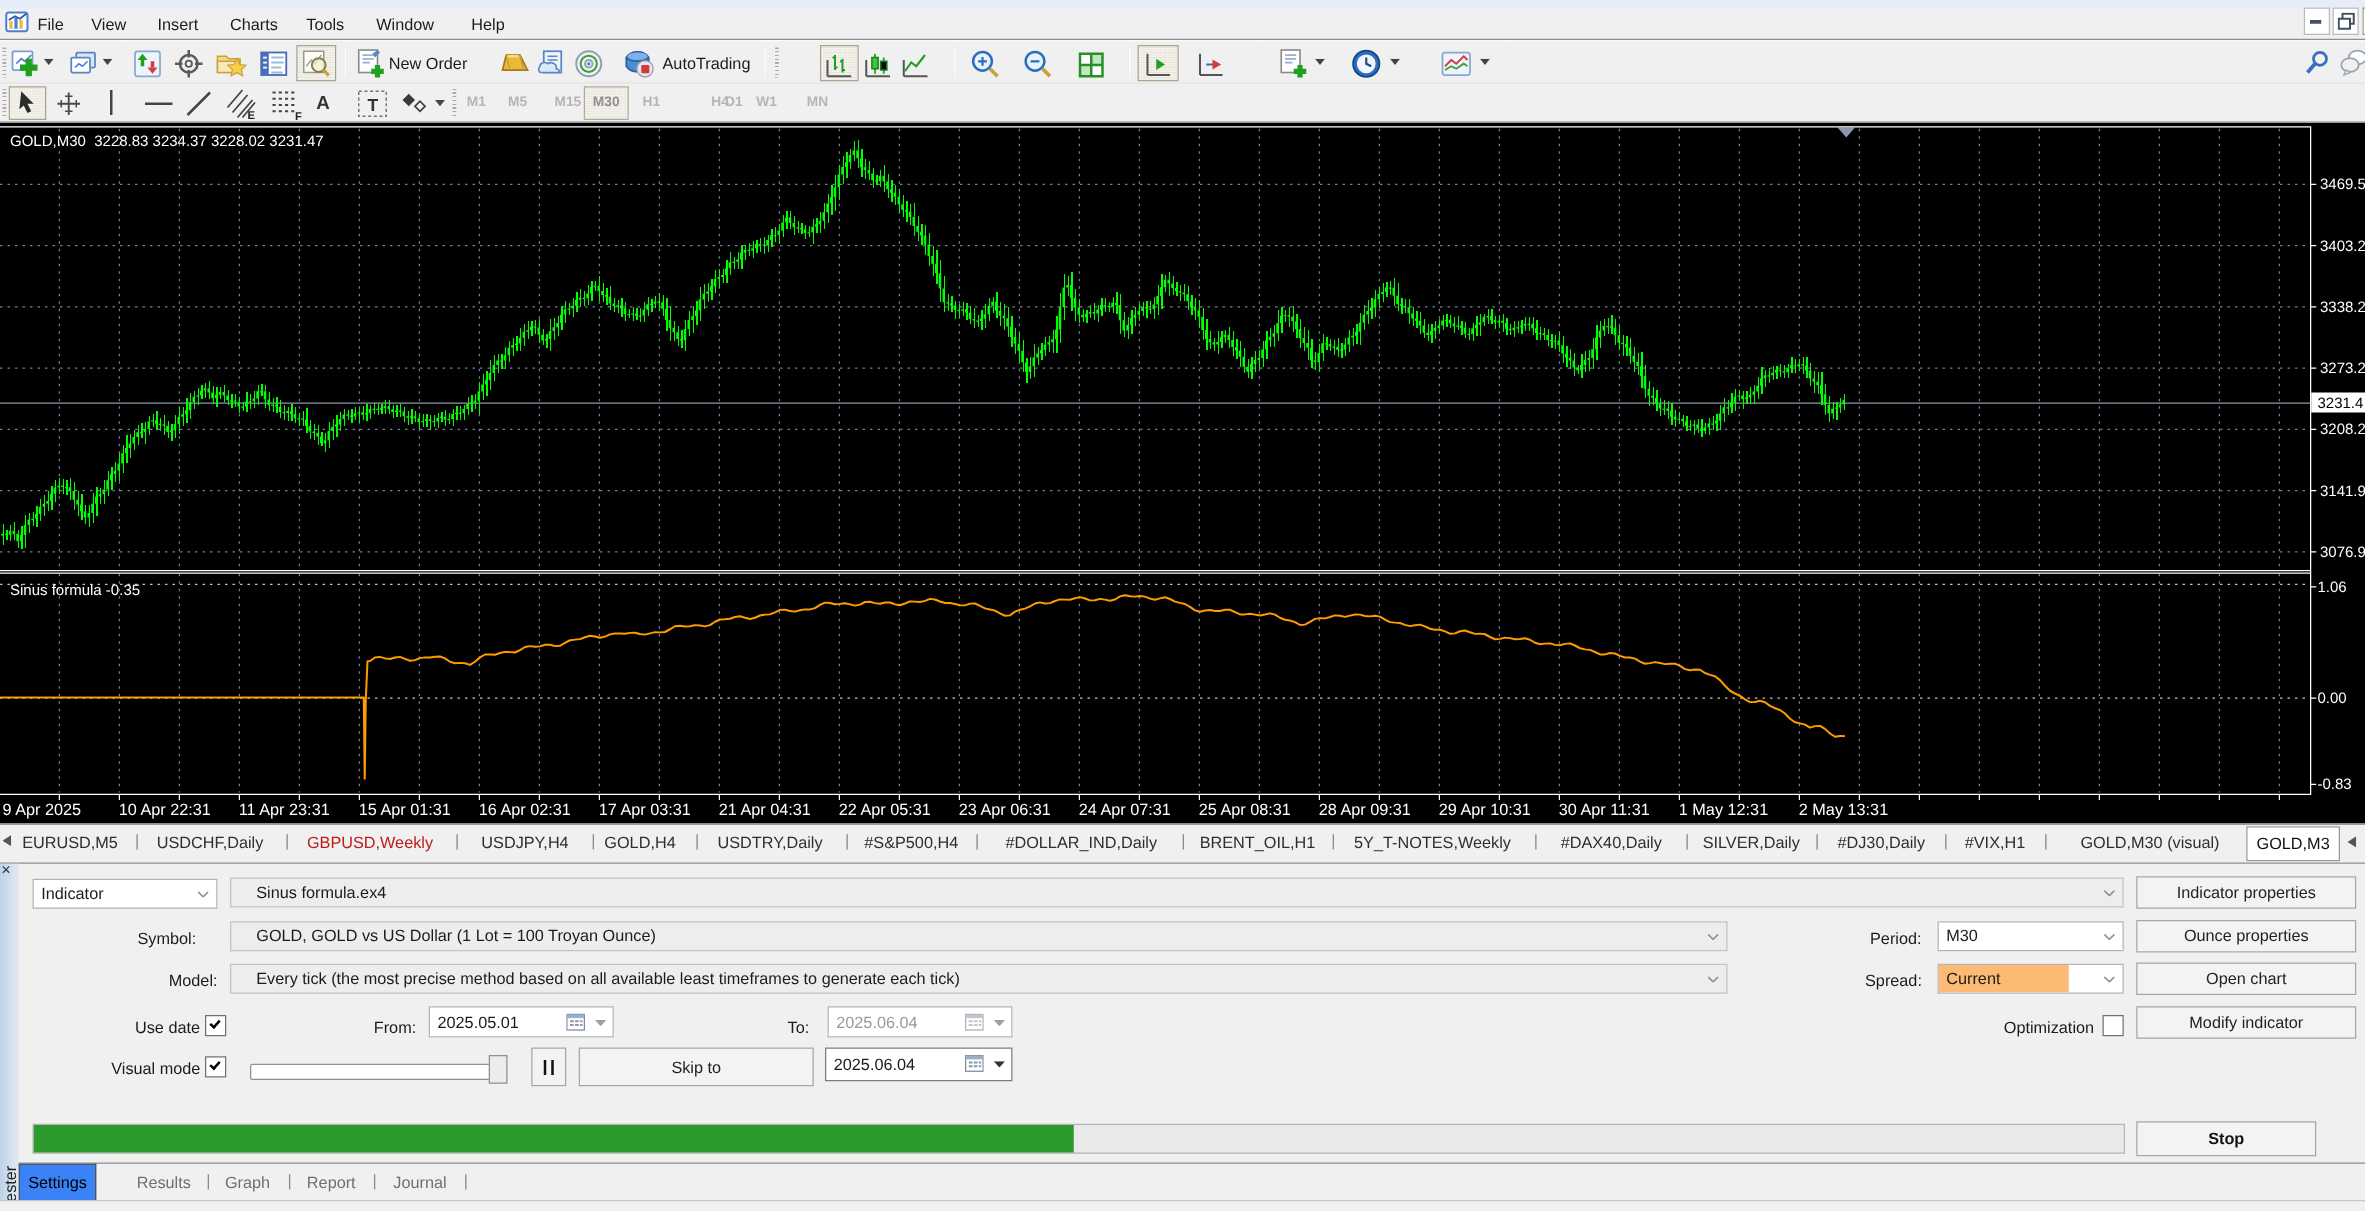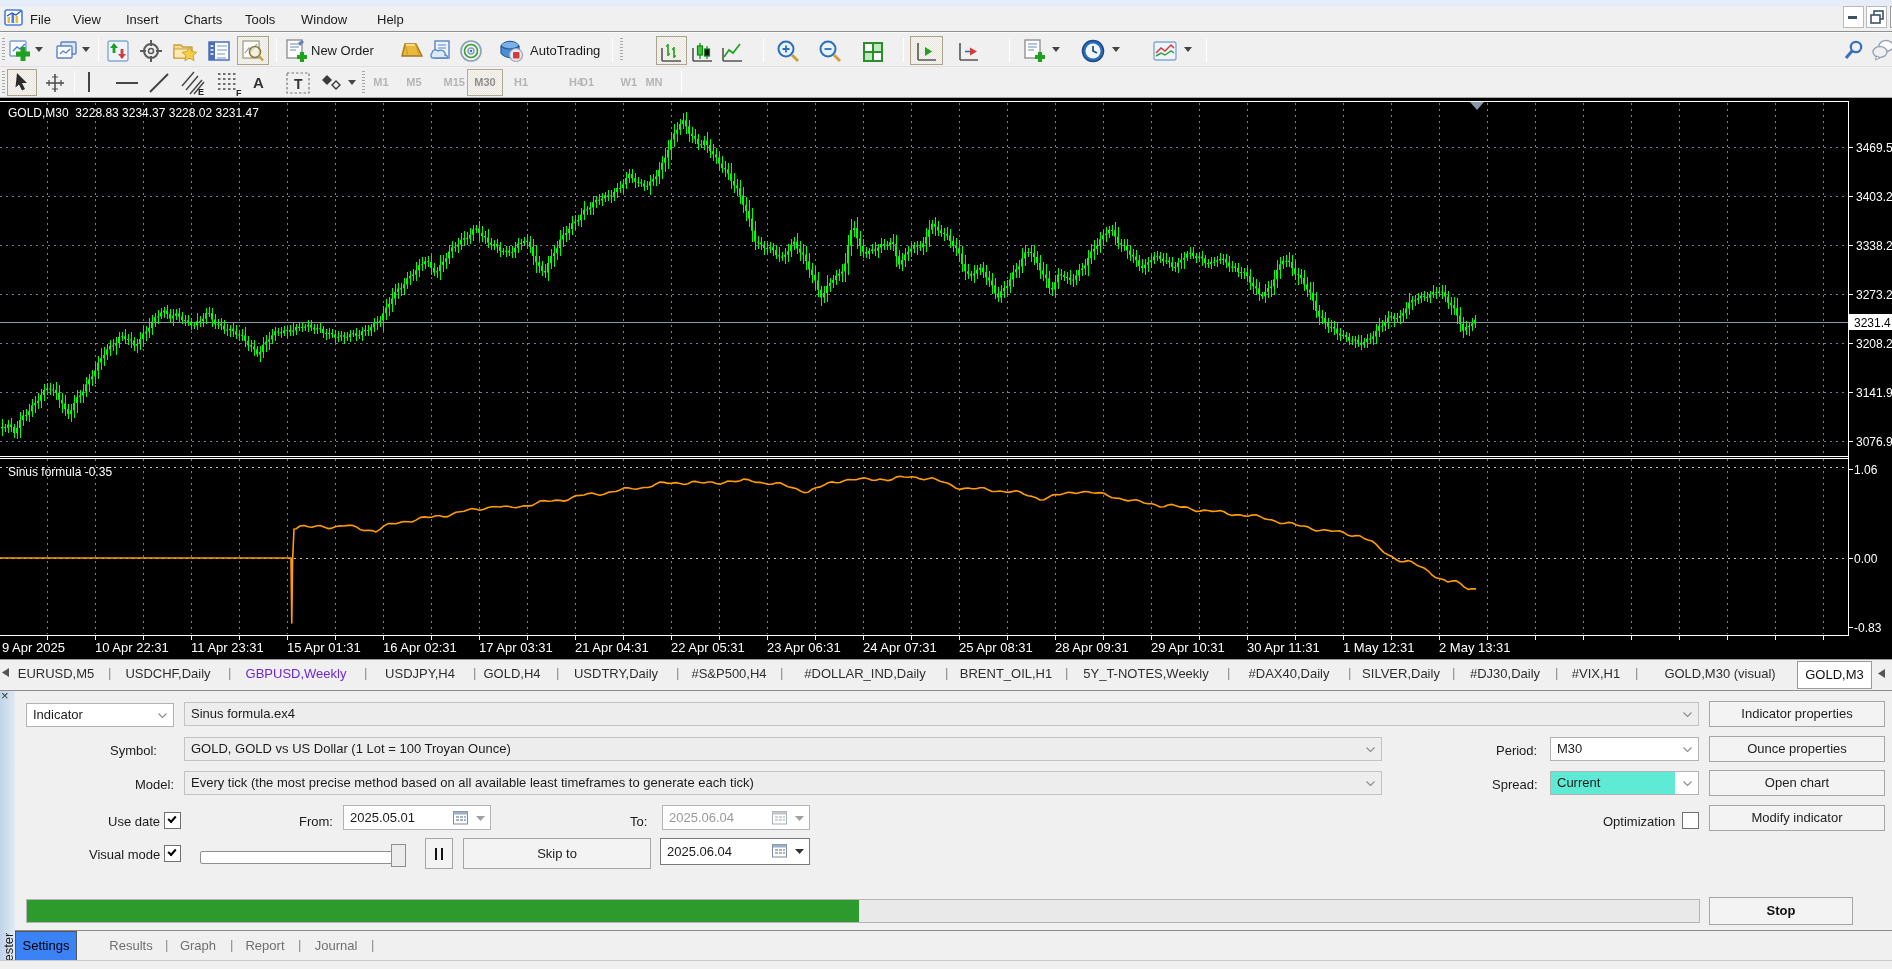--- a/index.html
+++ b/index.html
@@ -1,19 +1,19 @@
 <!DOCTYPE html>
 <html><head><meta charset="utf-8"><style>
 
 *{box-sizing:border-box;margin:0;padding:0}
 html,body{width:1892px;height:969px;overflow:hidden;background:#f0f0f0}
 body{font-family:"Liberation Sans",sans-serif;position:relative}
 .ab{position:absolute}
 .t13{font-size:13px;color:#1b1b1b;white-space:nowrap}
-.inp{background:#ededed;border:1px solid #c3c3c3;font-size:13px;color:#1b1b1b;white-space:nowrap;overflow:hidden;padding-left:6px}
+.inp{background:#ededed;border:1px solid #c3c3c3;font-size:13px;color:#1b1b1b;white-space:nowrap;overflow:hidden;padding-left:20px}
 .winp{background:#fff;border:1px solid #b3b3b3;font-size:13px;color:#1b1b1b;white-space:nowrap;overflow:hidden;padding-left:6px}
 .btn{background:#f3f3f3;border:1px solid #a6a6a6;font-size:13px;color:#222;text-align:center}
 .sep2{width:1px;background:#c8c8c8;border-right:1px solid #fff}
 .cb{width:17px;height:17px;background:#fff;border:1px solid #707070}
 .chk{position:absolute;left:3px;top:3px;width:8px;height:5px;border-left:2px solid #000;border-bottom:2px solid #000;transform:rotate(-48deg)}
 .chev{position:absolute;right:6px;top:9px;width:9px;height:5px}
 .pipe{color:#8a8a8a;font-size:13px}
 
 </style></head><body>
 <div class="ab" style="left:0;top:0;width:1892px;height:34px;background:#f0f0f0"></div>
@@ -245,21 +245,21 @@
   </svg>
 <div class="ab" style="left:362px;top:71px;height:22px;width:3px;background:repeating-linear-gradient(#aaa 0 1px,#f0f0f0 1px 3px)"></div>
 <div class="ab" style="left:366px;top:69px;width:30px;height:27px;line-height:27px;text-align:center;font-size:11px;font-weight:bold;color:#b5b5b5">M1</div>
 <div class="ab" style="left:399px;top:69px;width:30px;height:27px;line-height:27px;text-align:center;font-size:11px;font-weight:bold;color:#b5b5b5">M5</div>
 <div class="ab" style="left:431px;top:69px;width:34px;height:27px;line-height:27px;text-align:right;font-size:11px;font-weight:bold;color:#b5b5b5">M15</div>
 <div class="ab" style="left:467px;top:69px;width:36px;height:27px;background:repeating-conic-gradient(#f8f7f3 0% 25%,#e7e5db 0% 50%) 0 0/2px 2px;border:1px solid #b0ab97"></div>
 <div class="ab" style="left:467px;top:69px;width:36px;height:27px;line-height:27px;text-align:center;font-size:11px;font-weight:bold;color:#8f8f8f">M30</div>
 <div class="ab" style="left:506px;top:69px;width:30px;height:27px;line-height:27px;text-align:center;font-size:11px;font-weight:bold;color:#b5b5b5">H1</div>
 <div class="ab" style="left:561px;top:69px;width:30px;height:27px;line-height:27px;text-align:center;font-size:11px;font-weight:bold;color:#b5b5b5">H4</div>
 <div class="ab" style="left:572px;top:69px;width:30px;height:27px;line-height:27px;text-align:center;font-size:11px;font-weight:bold;color:#b5b5b5">D1</div>
-<div class="ab" style="left:605px;top:69px;width:32px;height:27px;line-height:27px;text-align:right;font-size:11px;font-weight:bold;color:#b5b5b5">W1</div>
+<div class="ab" style="left:605px;top:69px;width:32px;height:27px;line-height:27px;text-align:left;font-size:11px;font-weight:bold;color:#b5b5b5">W1</div>
 <div class="ab" style="left:639px;top:69px;width:30px;height:27px;line-height:27px;text-align:center;font-size:11px;font-weight:bold;color:#b5b5b5">MN</div>
 <div class="ab sep2" style="left:681px;top:71px;height:22px"></div>
 <svg class="ab" style="left:0;top:98px" width="1892" height="561">
 <rect x="0" y="0" width="1892" height="561" fill="#000"></rect>
 <path d="M47.5 5V358M47.5 361V536M95.5 5V358M95.5 361V536M143.5 5V358M143.5 361V536M191.5 5V358M191.5 361V536M239.5 5V358M239.5 361V536M287.5 5V358M287.5 361V536M335.5 5V358M335.5 361V536M383.5 5V358M383.5 361V536M431.5 5V358M431.5 361V536M479.5 5V358M479.5 361V536M527.5 5V358M527.5 361V536M575.5 5V358M575.5 361V536M623.5 5V358M623.5 361V536M671.5 5V358M671.5 361V536M719.5 5V358M719.5 361V536M767.5 5V358M767.5 361V536M815.5 5V358M815.5 361V536M863.5 5V358M863.5 361V536M911.5 5V358M911.5 361V536M959.5 5V358M959.5 361V536M1007.5 5V358M1007.5 361V536M1055.5 5V358M1055.5 361V536M1103.5 5V358M1103.5 361V536M1151.5 5V358M1151.5 361V536M1199.5 5V358M1199.5 361V536M1247.5 5V358M1247.5 361V536M1295.5 5V358M1295.5 361V536M1343.5 5V358M1343.5 361V536M1391.5 5V358M1391.5 361V536M1439.5 5V358M1439.5 361V536M1487.5 5V358M1487.5 361V536M1535.5 5V358M1535.5 361V536M1583.5 5V358M1583.5 361V536M1631.5 5V358M1631.5 361V536M1679.5 5V358M1679.5 361V536M1727.5 5V358M1727.5 361V536M1775.5 5V358M1775.5 361V536M1823.5 5V358M1823.5 361V536" stroke="#6e7f91" stroke-width="1" stroke-dasharray="2,4" fill="none"></path>
 <path d="M0 49.5H1848M0 98.5H1848M0 147.5H1848M0 196.5H1848M0 245.5H1848M0 294.5H1848M0 343.5H1848" stroke="#6e7f91" stroke-width="1" stroke-dasharray="2,4" fill="none"></path>
 <path d="M0 369.5H1848M0 460.5H1848" stroke="#c8c88e" stroke-width="1" stroke-dasharray="2,4" fill="none"></path>
 <line x1="0" y1="224.5" x2="1848" y2="224.5" stroke="#8898a8" stroke-width="1"></line>
 <path d="M2.5 321.3V338.1M5.5 325.7V334.1M8.5 321.7V335M11.5 319.8V333.9M14.5 326.2V340M17.5 322.5V341.3M20.5 314.3V340M23.5 312.3V328.1M26.5 311.3V323M29.5 306.4V323.6M32.5 301.3V319M35.5 298.2V315.1M38.5 295.1V310.5M41.5 290.6V310.3M44.5 285.8V303.2M47.5 284.7V297.2M50.5 285.3V297.1M53.5 286.1V297.6M56.5 284.4V302.2M59.5 287.4V310.3M62.5 294.5V314.5M65.5 297.1V317.6M68.5 305.9V321.3M71.5 305.7V323.8M74.5 296.7V320M77.5 291.7V315.1M80.5 292.1V305.4M83.5 286.2V305.2M86.5 278.6V299M89.5 275.5V293.9M92.5 271.5V287.5M95.5 264.7V286.4M98.5 257.7V280.7M101.5 249.9V272M104.5 248.9V268M107.5 246V261.9M110.5 242.1V258.2M113.5 240.6V252.7M116.5 239.3V256.9M119.5 234.4V250M122.5 233.5V243.2M125.5 231V246.1M128.5 236V246.7M131.5 234.3V249.8M134.5 238.5V252.6M137.5 240.9V254.6M140.5 233.7V252M143.5 227.9V248.8M146.5 227.7V242.5M149.5 220.1V240.2M152.5 216.5V237.3M155.5 214.5V229M158.5 212.2V225.8M161.5 209.7V221.4M164.5 208.7V220.4M167.5 206.7V221.2M170.5 211V225.1M173.5 211.4V227.9M176.5 211.3V221.5M179.5 210.2V223.7M182.5 213.6V226.2M185.5 217.3V228.2M188.5 216.8V227.5M191.5 219.5V232.4M194.5 223.9V231.1M197.5 215.4V231.9M200.5 217.5V229.3M203.5 215.1V228.6M206.5 209.6V226.2M209.5 209.2V219.1M212.5 209.8V228.5M215.5 215.5V231M218.5 220.6V231.4M221.5 219.8V232.3M224.5 222V236M227.5 226.2V237.8M230.5 227.3V238.7M233.5 225.4V239.1M236.5 227.4V240.7M239.5 232.3V242.8M242.5 230.9V243M245.5 228.6V248.6M248.5 237.7V253.4M251.5 241.5V253.6M254.5 242V257.6M257.5 247.9V259M260.5 248.3V263.5M263.5 239.3V260M266.5 237.4V253.6M269.5 233.7V251.8M272.5 231.3V246.4M275.5 228.9V242.6M278.5 229.9V237.9M281.5 229.2V240.2M284.5 227.9V238.1M287.5 228.4V240.2M290.5 226.5V237.8M293.5 225.1V238.4M296.5 226.2V237.2M299.5 224V233M302.5 224.6V234.3M305.5 225.5V232.8M308.5 222.2V233.5M311.5 221.9V232.8M314.5 226.2V236.4M317.5 225.8V235.7M320.5 225.3V235.4M323.5 227.6V239.8M326.5 230.6V242.3M329.5 229.5V241.4M332.5 230.8V239.7M335.5 232.4V244.9M338.5 233.3V243.6M341.5 233.4V243.2M344.5 233.8V245.6M347.5 233.6V243.2M350.5 232V244.1M353.5 231.9V239.4M356.5 230.1V242.9M359.5 232.1V241.4M362.5 229.2V242.9M365.5 226.5V237.9M368.5 226.8V237.6M371.5 225.9V237.8M374.5 219.5V233.8M377.5 217.9V231.5M380.5 217.5V228.9M383.5 207.5V233.2M386.5 201.1V222.2M389.5 198.9V218.4M392.5 190V213.8M395.5 186.2V207.1M398.5 184.9V200.7M401.5 184.9V197.5M404.5 179.5V197M407.5 174.4V191.2M410.5 172.5V186.6M413.5 170.8V182.6M416.5 164V183M419.5 161.4V179.1M422.5 158.9V173.4M425.5 159V171M428.5 157.7V169M431.5 157.2V176.6M434.5 165V178M437.5 169.2V180.2M440.5 156.9V182.4M443.5 156.6V173.6M446.5 155V171.1M449.5 146.8V165.7M452.5 142.8V160.2M455.5 144.3V153.7M458.5 140.4V155.4M461.5 135.4V151.6M464.5 133.1V147.6M467.5 134.4V146.5M470.5 130.1V146M473.5 126.7V142.9M476.5 126.6V134.5M479.5 122.7V142.6M482.5 128.3V143.9M485.5 132.5V146M488.5 130.7V149.8M491.5 140.1V151.7M494.5 141.9V152M497.5 140.5V155.3M500.5 143.8V158.6M503.5 149.5V156.7M506.5 147.8V158.7M509.5 148.3V158M512.5 148V159.9M515.5 143.8V159.6M518.5 139.5V155M521.5 141.2V151.5M524.5 138.6V148.1M527.5 136.2V151M530.5 137.7V155.1M533.5 140.6V166.7M536.5 146.9V174.5M539.5 158.4V174.9M542.5 162.6V178.4M545.5 166.1V180.1M548.5 157.8V183.1M551.5 150.9V171M554.5 147V168.6M557.5 143V161.8M560.5 131.8V158.4M563.5 128.9V148.9M566.5 128.3V143.9M569.5 125V142.2M572.5 118V136.5M575.5 117.1V132.2M578.5 116.8V128.1M581.5 110V128.5M584.5 103.3V121.6M587.5 107.5V117.2M590.5 103.6V117M593.5 98.2V117.4M596.5 97.9V110.2M599.5 96.1V106.6M602.5 94.9V108.4M605.5 93.7V104.2M608.5 92V103.3M611.5 91.7V105.4M614.5 89.7V103.2M617.5 84.9V99.5M620.5 83.4V95.2M623.5 80.9V96.9M626.5 73.9V91.3M629.5 70.6V85.2M632.5 70.6V85.3M635.5 74.9V90.1M638.5 78.7V88.7M641.5 80.5V89.1M644.5 81.9V93.2M647.5 82.6V91.7M650.5 77.2V97.3M653.5 76.1V88.4M656.5 71.7V88.1M659.5 64.1V85.5M662.5 57.5V80.5M665.5 50.1V74.1M668.5 42V70.7M671.5 33.7V61.9M674.5 26.4V48.9M677.5 23.6V44.1M680.5 21V37.1M683.5 15V31M686.5 13.9V36.1M689.5 21.5V43.7M692.5 28.9V45.4M695.5 30.9V46.2M698.5 36.1V52.4M701.5 42.3V49.7M704.5 37.6V51.7M707.5 34.2V55.2M710.5 41.2V60.1M713.5 45.8V63.2M716.5 49.7V65.7M719.5 53.8V72.5M722.5 58.1V75.3M725.5 62.7V79.2M728.5 64.9V81.9M731.5 64.7V90.8M734.5 74.9V94.8M737.5 81V98.1M740.5 81.6V106.2M743.5 88.5V114.6M746.5 98.8V123.1M749.5 102.3V129.4M752.5 109.6V143.8M755.5 122.9V151.5M758.5 137.5V151.1M761.5 138.5V151.9M764.5 142.5V157.1M767.5 145.1V156.1M770.5 143.6V154.5M773.5 144.6V158.2M776.5 147V161.4M779.5 148.7V164.1M782.5 153.9V163.2M785.5 150.2V166M788.5 145.5V164.1M791.5 140.6V158.8M794.5 139.4V152.1M797.5 135.3V156.4M800.5 143.2V162.6M803.5 145.5V166M806.5 147.9V171.7M809.5 154.6V179.7M812.5 164.6V185.4M815.5 168V191.5M818.5 173.7V199.2M821.5 188.2V208M824.5 187.8V205.1M827.5 176.9V203.5M830.5 179.5V193.8M833.5 176.7V190.1M836.5 171.8V187M839.5 170.5V183.2M842.5 165.8V184.2M845.5 154.5V184M848.5 136.7V176.5M851.5 120.9V158.3M854.5 122.5V139.1M857.5 119.3V150.9M860.5 132.8V158.4M863.5 141.1V160.1M866.5 149.1V159.7M869.5 149.7V160.6M872.5 146.2V156M875.5 144.1V158.2M878.5 145.7V159.8M881.5 140.2V155.1M884.5 140.6V151.6M887.5 143.3V151.9M890.5 139.6V152M893.5 135.6V152.8M896.5 137.2V169.1M899.5 151.6V171.4M902.5 155.2V173.2M905.5 150.2V169M908.5 147.8V162.5M911.5 145.3V158.8M914.5 143.9V154.7M917.5 143.1V156.7M920.5 142.8V153M923.5 139.3V156.9M926.5 129.8V154.1M929.5 121.5V148.8M932.5 122V135.7M935.5 119.2V138.4M938.5 122.6V138.3M941.5 127.3V139M944.5 129.8V142.9M947.5 128.9V142.4M950.5 131V149.7M953.5 137.9V153.7M956.5 140.2V157.7M959.5 141.6V164M962.5 148.1V174.2M965.5 157.4V181.9M968.5 166.4V180.8M971.5 172.7V182.8M974.5 166.9V185M977.5 166.8V180.5M980.5 165.9V176.6M983.5 163.7V180.1M986.5 166.6V186.7M989.5 173.1V189M992.5 175.1V195.6M995.5 180V200.5M998.5 189.2V204.2M1001.5 187.4V205M1004.5 183V199.9M1007.5 181.6V197.1M1010.5 175V195.3M1013.5 166.7V189M1016.5 164.5V179.9M1019.5 162V179.6M1022.5 149.6V175.1M1025.5 147.4V168.2M1028.5 150V159.4M1031.5 147.4V163.7M1034.5 146.7V167.3M1037.5 152.8V172.2M1040.5 157.3V180.6M1043.5 163.9V182.9M1046.5 165.8V190.3M1049.5 173V196.2M1052.5 183.8V197.7M1055.5 177.3V199.6M1058.5 169.5V191.1M1061.5 171.4V181.9M1064.5 172.9V183M1067.5 174V185.6M1070.5 172V187.3M1073.5 176.1V188.6M1076.5 172.2V186.9M1079.5 165.6V183.4M1082.5 164.5V178.4M1085.5 161V177.1M1088.5 152V178M1091.5 145.9V166.3M1094.5 142V161.5M1097.5 140V156.8M1100.5 134.1V155.2M1103.5 131.6V148.1M1106.5 128.6V143.7M1109.5 127.7V139.8M1112.5 126.6V138.3M1115.5 124.1V147.1M1118.5 128.5V150.7M1121.5 140.5V153.5M1124.5 140.8V152.7M1127.5 141.2V161.2M1130.5 147.3V163M1133.5 150.5V164.5M1136.5 151.9V168.8M1139.5 157.4V172.5M1142.5 161.4V175.1M1145.5 160.8V176.7M1148.5 158.5V173.5M1151.5 157.2V169.5M1154.5 153.8V166.2M1157.5 153.3V163.4M1160.5 154.1V164.7M1163.5 155.4V168.4M1166.5 154.9V166.3M1169.5 158.6V169.9M1172.5 159.2V172.5M1175.5 164.1V174.1M1178.5 160.1V175.1M1181.5 154.8V170.9M1184.5 153.5V170.8M1187.5 153V162.8M1190.5 149.4V161.1M1193.5 149.4V161.3M1196.5 154.6V165M1199.5 153.7V164.1M1202.5 153.1V167.9M1205.5 156.5V169.8M1208.5 160.8V169.9M1211.5 159V171.2M1214.5 158.9V168.1M1217.5 158.2V169.1M1220.5 155.4V166.4M1223.5 155.9V166.9M1226.5 155.7V170.1M1229.5 158.1V174.2M1232.5 163.3V174.2M1235.5 164.6V173.9M1238.5 164.9V178.9M1241.5 169.2V180.6M1244.5 170.3V180.9M1247.5 167.4V183.7M1250.5 170.5V192.4M1253.5 179V195.6M1256.5 180.8V197M1259.5 184.1V202.5M1262.5 193.7V200.9M1265.5 185.5V204.6M1268.5 182.8V199.5M1271.5 181.6V198.6M1274.5 172.1V197.1M1277.5 162.3V190.3M1280.5 158.8V180.6M1283.5 157.5V171M1286.5 156.5V169.1M1289.5 154.1V169.2M1292.5 157V178.3M1295.5 162.5V182.3M1298.5 170.1V186.5M1301.5 171.1V186.4M1304.5 172.3V193.1M1307.5 179.4V199.2M1310.5 184.2V201.7M1313.5 183.7V212.3M1316.5 194V220.3M1319.5 206.5V226.6M1322.5 211.6V225.9M1325.5 213.8V231.1M1328.5 220.4V234.8M1331.5 222.3V234.2M1334.5 222.5V236.9M1337.5 224V242M1340.5 230V243.4M1343.5 231.8V241.3M1346.5 233.8V243.9M1349.5 234.5V246.9M1352.5 237.6V247M1355.5 237.8V250.3M1358.5 236.9V248.5M1361.5 237.1V251.6M1364.5 240V249.5M1367.5 236V249.6M1370.5 234.5V245.6M1373.5 233V246.8M1376.5 226.2V245.8M1379.5 220V239.3M1382.5 221.9V234.3M1385.5 216.5V232.5M1388.5 212.8V230.8M1391.5 213.8V222.6M1394.5 214.6V229.2M1397.5 215.1V225M1400.5 211.8V225.5M1403.5 209.7V225.1M1406.5 203.5V221.1M1409.5 195.3V217.4M1412.5 197.7V211.5M1415.5 196.5V208.4M1418.5 194.9V206.2M1421.5 194.4V205.1M1424.5 193.2V203.3M1427.5 193.9V204M1430.5 193.1V204.7M1433.5 187.3V200M1436.5 188.8V200.5M1439.5 189.3V198.4M1442.5 187.3V201.4M1445.5 187.2V204.4M1448.5 192.6V211M1451.5 199V216.6M1454.5 199.4V216.9M1457.5 199.8V225.9M1460.5 209.1V233.7M1463.5 219V239.6M1466.5 223.2V237.3M1469.5 223.7V237.6M1472.5 220.1V232.7M1475.5 217.3V229.6" stroke="#00ff00" stroke-width="1" fill="none" shape-rendering="crispEdges"></path>
 <path d="M2 329V330.5M5 329V330M8 326.6V329.8M11 326.6V329.1M14 329.1V334.9M17 330V334.9M20 321.9V330M23 317.5V321.9M26 316.9V317.9M29 313.2V316.9M32 307.3V313.2M35 304.9V307.3M38 302.8V304.9M41 296.9V302.8M44 292V296.9M47 290.4V292M50 290.4V291.5M53 291.5V292.5M56 291.8V294.8M59 294.8V301.7M62 301.7V305.5M65 305.5V311M68 311V316M71 312.3V316M74 304.9V312.3M77 299.2V304.9M80 297.4V299.2M83 293.5V297.4M86 286.2V293.5M89 281.2V286.2M92 278.6V281.2M95 272.8V278.6M98 264.5V272.8M101 260.3V264.5M104 256.8V260.3M107 251.5V256.8M110 247.8V251.5M113 247.5V248.5M116 245.1V247.5M119 239.1V245.1M122 238.2V239.2M125 238.2V241M128 241V242M131 241.5V242.6M134 242.6V247.5M137 246.1V247.5M140 241.1V246.1M143 235.4V241.1M146 233.4V235.4M149 230.1V233.4M152 223.6V230.1M155 219.3V223.6M158 218.4V219.4M161 214.6V218.4M164 212.6V214.6M167 212.6V216M170 216V220.5M173 217.7V220.5M176 215.5V217.7M179 215.5V218.4M182 218.4V222.1M185 222.1V223.1M188 222.3V223.7M191 223.7V227.2M194 227.2V228.2M197 223.3V227.4M200 222.9V223.9M203 220.7V222.9M206 215V220.7M209 214.9V215.9M212 214.9V221.5M215 221.5V226.2M218 225.8V226.8M221 225.8V227.4M224 227.4V231.5M227 231.5V232.5M230 230.8V232.3M233 230.8V233.2M236 233.2V236.6M239 236.6V237.6M242 236.7V237.7M245 237.6V242.7M248 242.7V247.2M251 247.2V248.4M254 248.4V251.2M257 251.2V256.6M260 254.1V256.6M263 246.8V254.1M266 243.4V246.8M269 241.5V243.4M272 237.2V241.5M275 233.6V237.2M278 233.6V234.6M281 234.3V235.3M284 232.5V235.1M287 231.7V232.7M290 231.7V233.7M293 232.6V233.7M296 229.1V232.6M299 228.9V229.9M302 228.9V229.9M305 228.4V229.8M308 226.8V228.4M311 226.8V229.4M314 229.4V231.5M317 230.3V231.5M320 230.3V231.3M323 231.1V235M326 235V236.1M329 234.9V236.1M332 234.9V236.6M335 236.6V239.6M338 238.7V239.7M341 237.3V238.7M344 237.3V238.7M347 238.7V239.7M350 236.3V239.2M353 235.3V236.3M356 235.3V237.7M359 237.2V238.2M362 233.2V237.2M365 232.1V233.2M368 232.1V233.1M371 229.2V232.6M374 225.2V229.2M377 224V225.2M380 222.5V224M383 215.2V222.5M386 209.6V215.2M389 206.1V209.6M392 200.4V206.1M395 193.9V200.4M398 190.4V193.9M401 190.3V191.3M404 186.2V190.3M407 180.2V186.2M410 177.9V180.2M413 176.8V177.9M416 172.2V176.8M419 167.3V172.2M422 166.2V167.3M425 163.2V166.2M428 163.2V164.2M431 164V169.7M434 169.7V174.4M437 173.2V174.4M440 166.8V173.2M443 163.8V166.8M446 160.3V163.8M449 153.5V160.3M452 149.3V153.5M455 148.8V149.8M458 146.5V148.8M461 141.7V146.5M464 140.2V141.7M467 140.2V141.2M470 136.7V140.5M473 131.6V136.7M476 130.5V131.6M479 130.5V134.8M482 134.8V138M485 138V139.4M488 139.4V144.7M491 144.7V146.7M494 146.1V147.1M497 146.1V148.5M500 148.5V153.1M503 153.1V154.1M506 152.8V153.8M509 152.8V154.5M512 154.3V155.3M515 149.7V154.3M518 145.4V149.7M521 145V146M524 143.1V145M527 143.1V144.1M530 143.8V149M533 149V157.9M536 157.9V164.3M539 164.3V167.7M542 167.7V173.1M545 173.1V174.4M548 165.1V174.4M551 158V165.1M554 155V158M557 150.3V155M560 141.6V150.3M563 137V141.6M566 135.1V137M569 130.9V135.1M572 125.2V130.9M575 123.5V125.2M578 121.9V123.5M581 116.6V121.9M584 111.7V116.6M587 111.4V112.4M590 109.6V111.4M593 104.2V109.6M596 101.7V104.2M599 101.7V102.7M602 100.5V102.6M605 97.2V100.5M608 97.2V98.2M611 97.6V98.6M614 93.9V97.9M617 90.1V93.9M620 89.9V90.9M623 86.5V89.9M626 80V86.5M629 75.9V80M632 75.9V80.3M635 80.3V83.8M638 83.8V84.8M641 84.3V85.4M644 85.4V88.4M647 87.7V88.7M650 83.4V87.7M653 81.3V83.4M656 78.5V81.3M659 71.7V78.5M662 64.8V71.7M665 59.7V64.8M668 51.8V59.7M671 41.6V51.8M674 35.6V41.6M677 31.8V35.6M680 26V31.8M683 22.3V26M686 22.3V28.5M689 28.5V35.8M692 35.8V38M695 38V40.8M698 40.8V46.2M701 46.2V47.2M704 42.5V46.9M707 42.5V47.1M710 47.1V53.3M713 53.3V56.2M716 56.2V59.4M719 59.4V65.4M722 65.4V70M725 70V71.3M728 71.3V75.5M731 75.5V82.7M734 82.7V87.4M737 87.4V90.3M740 90.3V97.6M743 97.6V106.7M746 106.7V112.9M749 112.9V120.6M752 120.6V132.8M755 132.8V143.7M758 143.7V144.7M761 144.6V146.4M764 146.4V149.9M767 149.9V150.9M770 149.3V150.6M773 149.3V152.1M776 152.1V157.2M779 157.2V158.4M782 158.4V159.4M785 156.8V158.7M788 153.3V156.8M791 146.6V153.3M794 143.4V146.6M797 143.4V150.6M800 150.6V154.6M803 154.6V156.6M806 156.6V163.2M809 163.2V171.6M812 171.6V177M815 177V182.5M818 182.5V191.8M821 191.8V199.6M824 195V199.6M827 187.9V195M830 184.7V187.9M833 181.9V184.7M836 177.5V181.9M839 175.7V177.5M842 173.4V175.7M845 165.5V173.4M848 147.7V165.5M851 131.9V147.7M854 130V131.9M857 130V140.2M860 140.2V147.7M863 147.7V153.8M866 153.8V155.7M869 153V155.7M872 151.5V153M875 151.5V152.8M878 149.6V152.8M881 145.9V149.6M884 145.9V146.9M887 146.7V147.7M890 144.2V147.3M893 144.2V145.9M896 145.9V158.2M899 158.2V166.4M902 162V166.4M905 156.4V162M908 153.8V156.4M911 150.7V153.8M914 147.6V150.7M917 147.6V148.7M920 148.7V149.7M923 145.5V149.4M926 138.8V145.5M929 131.8V138.8M932 125.7V131.8M935 125.7V128.7M938 128.7V132.4M941 132.4V134.9M944 134.9V136M947 136V137.4M950 137.4V142.9M953 142.9V147.9M956 147.9V150.3M959 150.3V155.4M962 155.4V165.9M965 165.9V173.2M968 173.2V175.8M971 175.8V177.5M974 175.6V177.5M977 171.8V175.6M980 169.8V171.8M983 169.8V174M986 174V179.6M989 179.6V182.4M992 182.4V187.4M995 187.4V195.4M998 195.4V199.4M1001 193.2V199.4M1004 190V193.2M1007 188.3V190M1010 181.6V188.3M1013 174.2V181.6M1016 171.3V174.2M1019 168.5V171.3M1022 160.6V168.5M1025 154.6V160.6M1028 153.9V154.9M1031 153.9V155.1M1034 155.1V158.9M1037 158.9V165.1M1040 165.1V172.4M1043 172.4V176.4M1046 176.4V180.2M1049 180.2V190.1M1052 190.1V191.6M1055 184.3V191.6M1058 176.5V184.3M1061 176.5V177.5M1064 177.1V179.1M1067 179.1V180.1M1070 179.4V182M1073 181.6V182.6M1076 177.6V181.6M1079 172V177.6M1082 170.5V172M1085 167.4V170.5M1088 160.1V167.4M1091 153.5V160.1M1094 150.8V153.5M1097 147.7V150.8M1100 141.3V147.7M1103 137.2V141.3M1106 135.6V137.2M1109 131.9V135.6M1112 131.9V132.9M1115 132.2V138.6M1118 138.6V145.3M1121 145.3V146.7M1124 146.7V147.7M1127 147.7V152.5M1130 152.5V156.8M1133 156.8V158.6M1136 158.6V162.3M1139 162.3V168.1M1142 168.1V170M1145 166.8V170M1148 164.3V166.8M1151 162.3V164.3M1154 158.4V162.3M1157 157.8V158.8M1160 157.8V160.8M1163 160.8V163M1166 162.4V163.4M1169 162.4V164.2M1172 164.2V168.9M1175 168.9V169.9M1178 164.6V169.2M1181 161.8V164.6M1184 159.7V161.8M1187 155.4V159.7M1190 154.7V155.7M1193 154.7V157.9M1196 157.9V159.9M1199 158.6V159.9M1202 158.6V160.2M1205 160.2V164.9M1208 164.9V166.2M1211 164.1V166.2M1214 163.7V164.7M1217 162.6V163.7M1220 161V162.6M1223 160.9V161.9M1226 160.9V164.6M1229 164.6V168.4M1232 168.4V169.4M1235 168.5V170M1238 170V173.9M1241 173.9V175M1244 174.3V175.3M1247 174.3V178.1M1250 178.1V184.8M1253 184.8V188.2M1256 188.2V190.4M1259 190.4V196M1262 196V198.2M1265 194V198.2M1268 190V194M1271 188.4V190M1274 181.3V188.4M1277 171.9V181.3M1280 166.3V171.9M1283 162.8V166.3M1286 162.8V163.8M1289 162.8V164.1M1292 164.1V170.2M1295 170.2V176.2M1298 176.2V177.2M1301 177.1V179.9M1304 179.9V186.5M1307 186.5V191.4M1310 191.4V194.7M1313 194.7V202.8M1316 202.8V212.9M1319 212.9V218.5M1322 218.5V220.1M1325 220.1V224.9M1328 224.9V228.7M1331 228.7V229.7M1334 228.8V230.5M1337 230.5V235.4M1340 235.4V237.6M1343 237V238M1346 237V239M1349 239V242.7M1352 242.6V243.6M1355 241.5V242.6M1358 241.5V244.7M1361 244.7V246.7M1364 243.8V246.7M1367 240.8V243.8M1370 240.7V241.7M1373 238.5V240.7M1376 232.7V238.5M1379 227.7V232.7M1382 227.7V228.7M1385 224.1V227.7M1388 219.4V224.1M1391 218.3V219.4M1394 218.3V221.1M1397 219.9V221.1M1400 217.8V219.9M1403 215.2V217.8M1406 210.6V215.2M1409 204.5V210.6M1412 202.2V204.5M1415 202.2V203.2M1418 200.2V202.2M1421 197.7V200.2M1424 197.7V198.9M1427 198.9V199.9M1430 196.6V199.8M1433 194.2V196.6M1436 194.2V195.2M1439 193.4V195.1M1442 193.4V194.4M1445 194.3V198.4M1448 198.4V204.8M1451 204.8V207.3M1454 207.3V210.2M1457 210.2V217.4M1460 217.4V225.9M1463 225.9V232.7M1466 228.9V232.7M1469 228V229M1472 225.6V228M1475 221.8V225.6" stroke="#00ff00" stroke-width="2" fill="none"></path>
@@ -299,21 +299,21 @@
 <text x="1439" y="554" fill="#fff" font-size="13" font-family="Liberation Sans">2 May 13:31</text>
 <text x="8" y="19" fill="#fff" font-size="12" font-family="Liberation Sans">GOLD,M30&nbsp; 3228.83 3234.37 3228.02 3231.47</text>
 <text x="8" y="378" fill="#fff" font-size="12" font-family="Liberation Sans">Sinus formula -0.35</text>
 </svg>
 <div class="ab" style="left:0;top:659px;width:1892px;height:31px;background:#f0f0f0;border-top:1px solid #9a9a9a"></div>
 <svg class="ab" style="left:2px;top:668px" width="7" height="9" viewBox="0 0 7 9">
     <polygon points="7,0 7,9 0,4.5" fill="#555"></polygon>
   </svg>
 <div class="ab t13" style="left:56px;top:666px;transform:translateX(-50%);color:#2e2e2e">EURUSD,M5</div>
 <div class="ab t13" style="left:168px;top:666px;transform:translateX(-50%);color:#2e2e2e">USDCHF,Daily</div>
-<div class="ab t13" style="left:296px;top:666px;transform:translateX(-50%);color:#6d28d9">GBPUSD,Weekly</div>
+<div class="ab t13" style="left:296px;top:666px;transform:translateX(-50%);color:#b91c1c">GBPUSD,Weekly</div>
 <div class="ab t13" style="left:420px;top:666px;transform:translateX(-50%);color:#2e2e2e">USDJPY,H4</div>
 <div class="ab t13" style="left:512px;top:666px;transform:translateX(-50%);color:#2e2e2e">GOLD,H4</div>
 <div class="ab t13" style="left:616px;top:666px;transform:translateX(-50%);color:#2e2e2e">USDTRY,Daily</div>
 <div class="ab t13" style="left:729px;top:666px;transform:translateX(-50%);color:#2e2e2e">#S&amp;P500,H4</div>
 <div class="ab t13" style="left:865px;top:666px;transform:translateX(-50%);color:#2e2e2e">#DOLLAR_IND,Daily</div>
 <div class="ab t13" style="left:1006px;top:666px;transform:translateX(-50%);color:#2e2e2e">BRENT_OIL,H1</div>
 <div class="ab t13" style="left:1146px;top:666px;transform:translateX(-50%);color:#2e2e2e">5Y_T-NOTES,Weekly</div>
 <div class="ab t13" style="left:1289px;top:666px;transform:translateX(-50%);color:#2e2e2e">#DAX40,Daily</div>
 <div class="ab t13" style="left:1401px;top:666px;transform:translateX(-50%);color:#2e2e2e">SILVER,Daily</div>
 <div class="ab t13" style="left:1505px;top:666px;transform:translateX(-50%);color:#2e2e2e">#DJ30,Daily</div>
@@ -355,21 +355,21 @@
 <div class="ab t13" style="left:1496px;top:743px">Period:</div>
 <div class="ab winp" style="left:1550px;top:737px;width:149px;height:24px;line-height:22px">M30<svg class="chev" viewBox="0 0 9 5">
       <polyline points="0.5,0.5 4.5,4.5 8.5,0.5" fill="none" stroke="#909090" stroke-width="1.2"></polyline>
     </svg></div>
 <div class="ab btn" style="left:1709px;top:736px;width:176px;height:26px;line-height:24px">Ounce properties</div>
 <div class="ab t13" style="left:135px;top:777px">Model:</div>
 <div class="ab inp" style="left:184px;top:771px;width:1198px;height:24px;line-height:22px">Every tick (the most precise method based on all available least timeframes to generate each tick)<svg class="chev" viewBox="0 0 9 5">
       <polyline points="0.5,0.5 4.5,4.5 8.5,0.5" fill="none" stroke="#909090" stroke-width="1.2"></polyline>
     </svg></div>
 <div class="ab t13" style="left:1492px;top:777px">Spread:</div>
-<div class="ab winp" style="left:1550px;top:771px;width:149px;height:24px;line-height:22px;padding-left:0"><span style="display:inline-block;background:#5eead4;height:22px;width:124px;padding-left:6px">Current</span><svg class="chev" viewBox="0 0 9 5">
+<div class="ab winp" style="left:1550px;top:771px;width:149px;height:24px;line-height:22px;padding-left:0"><span style="display:inline-block;background:#fdba74;height:22px;width:104px;padding-left:6px">Current</span><svg class="chev" viewBox="0 0 9 5">
       <polyline points="0.5,0.5 4.5,4.5 8.5,0.5" fill="none" stroke="#909090" stroke-width="1.2"></polyline>
     </svg></div>
 <div class="ab btn" style="left:1709px;top:770px;width:176px;height:26px;line-height:24px">Open chart</div>
 <div class="ab t13" style="left:108px;top:814px">Use date</div>
 <div class="ab cb" style="left:164px;top:812px">
     <span class="chk"></span>
   </div>
 <div class="ab t13" style="left:299px;top:814px">From:</div>
 <div class="ab winp" style="left:343px;top:805px;width:148px;height:25px;line-height:23px">2025.05.01<svg class="ab" style="right:22px;top:4px" width="15" height="15" viewBox="0 0 15 15">
 <rect x="0.5" y="1.5" width="14" height="12.5" fill="#fff" stroke="#7a8aa0"></rect>

